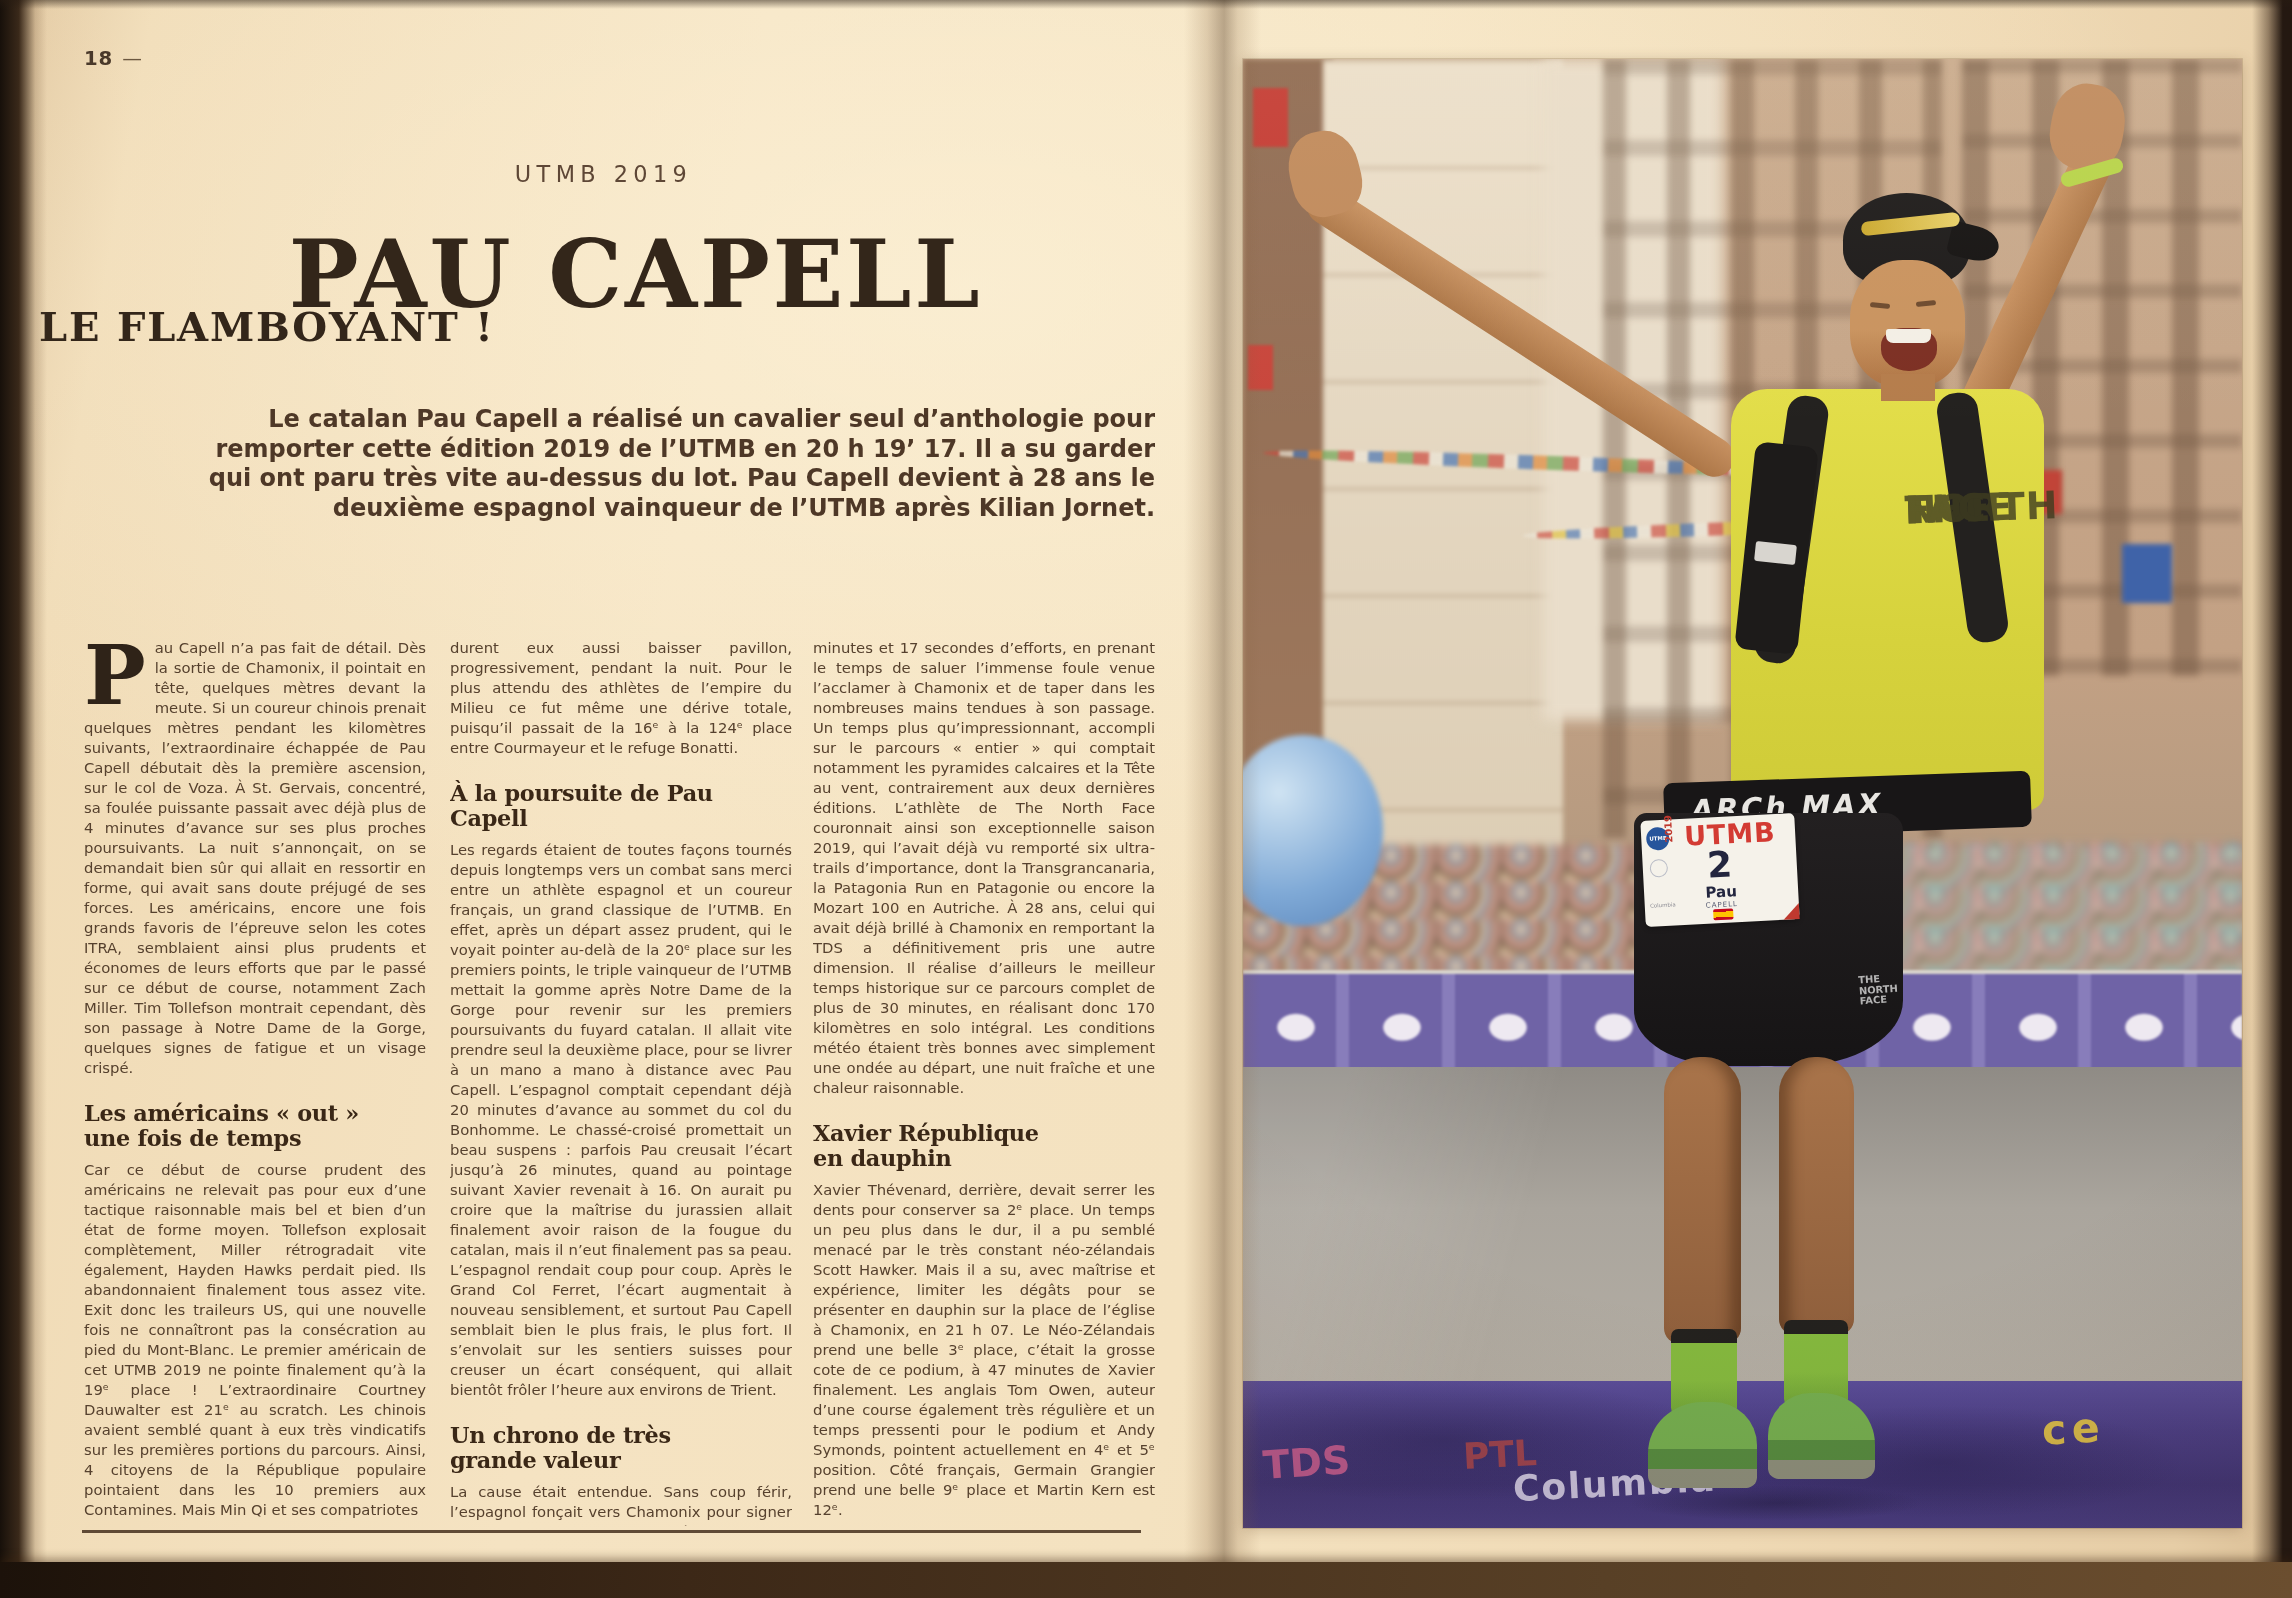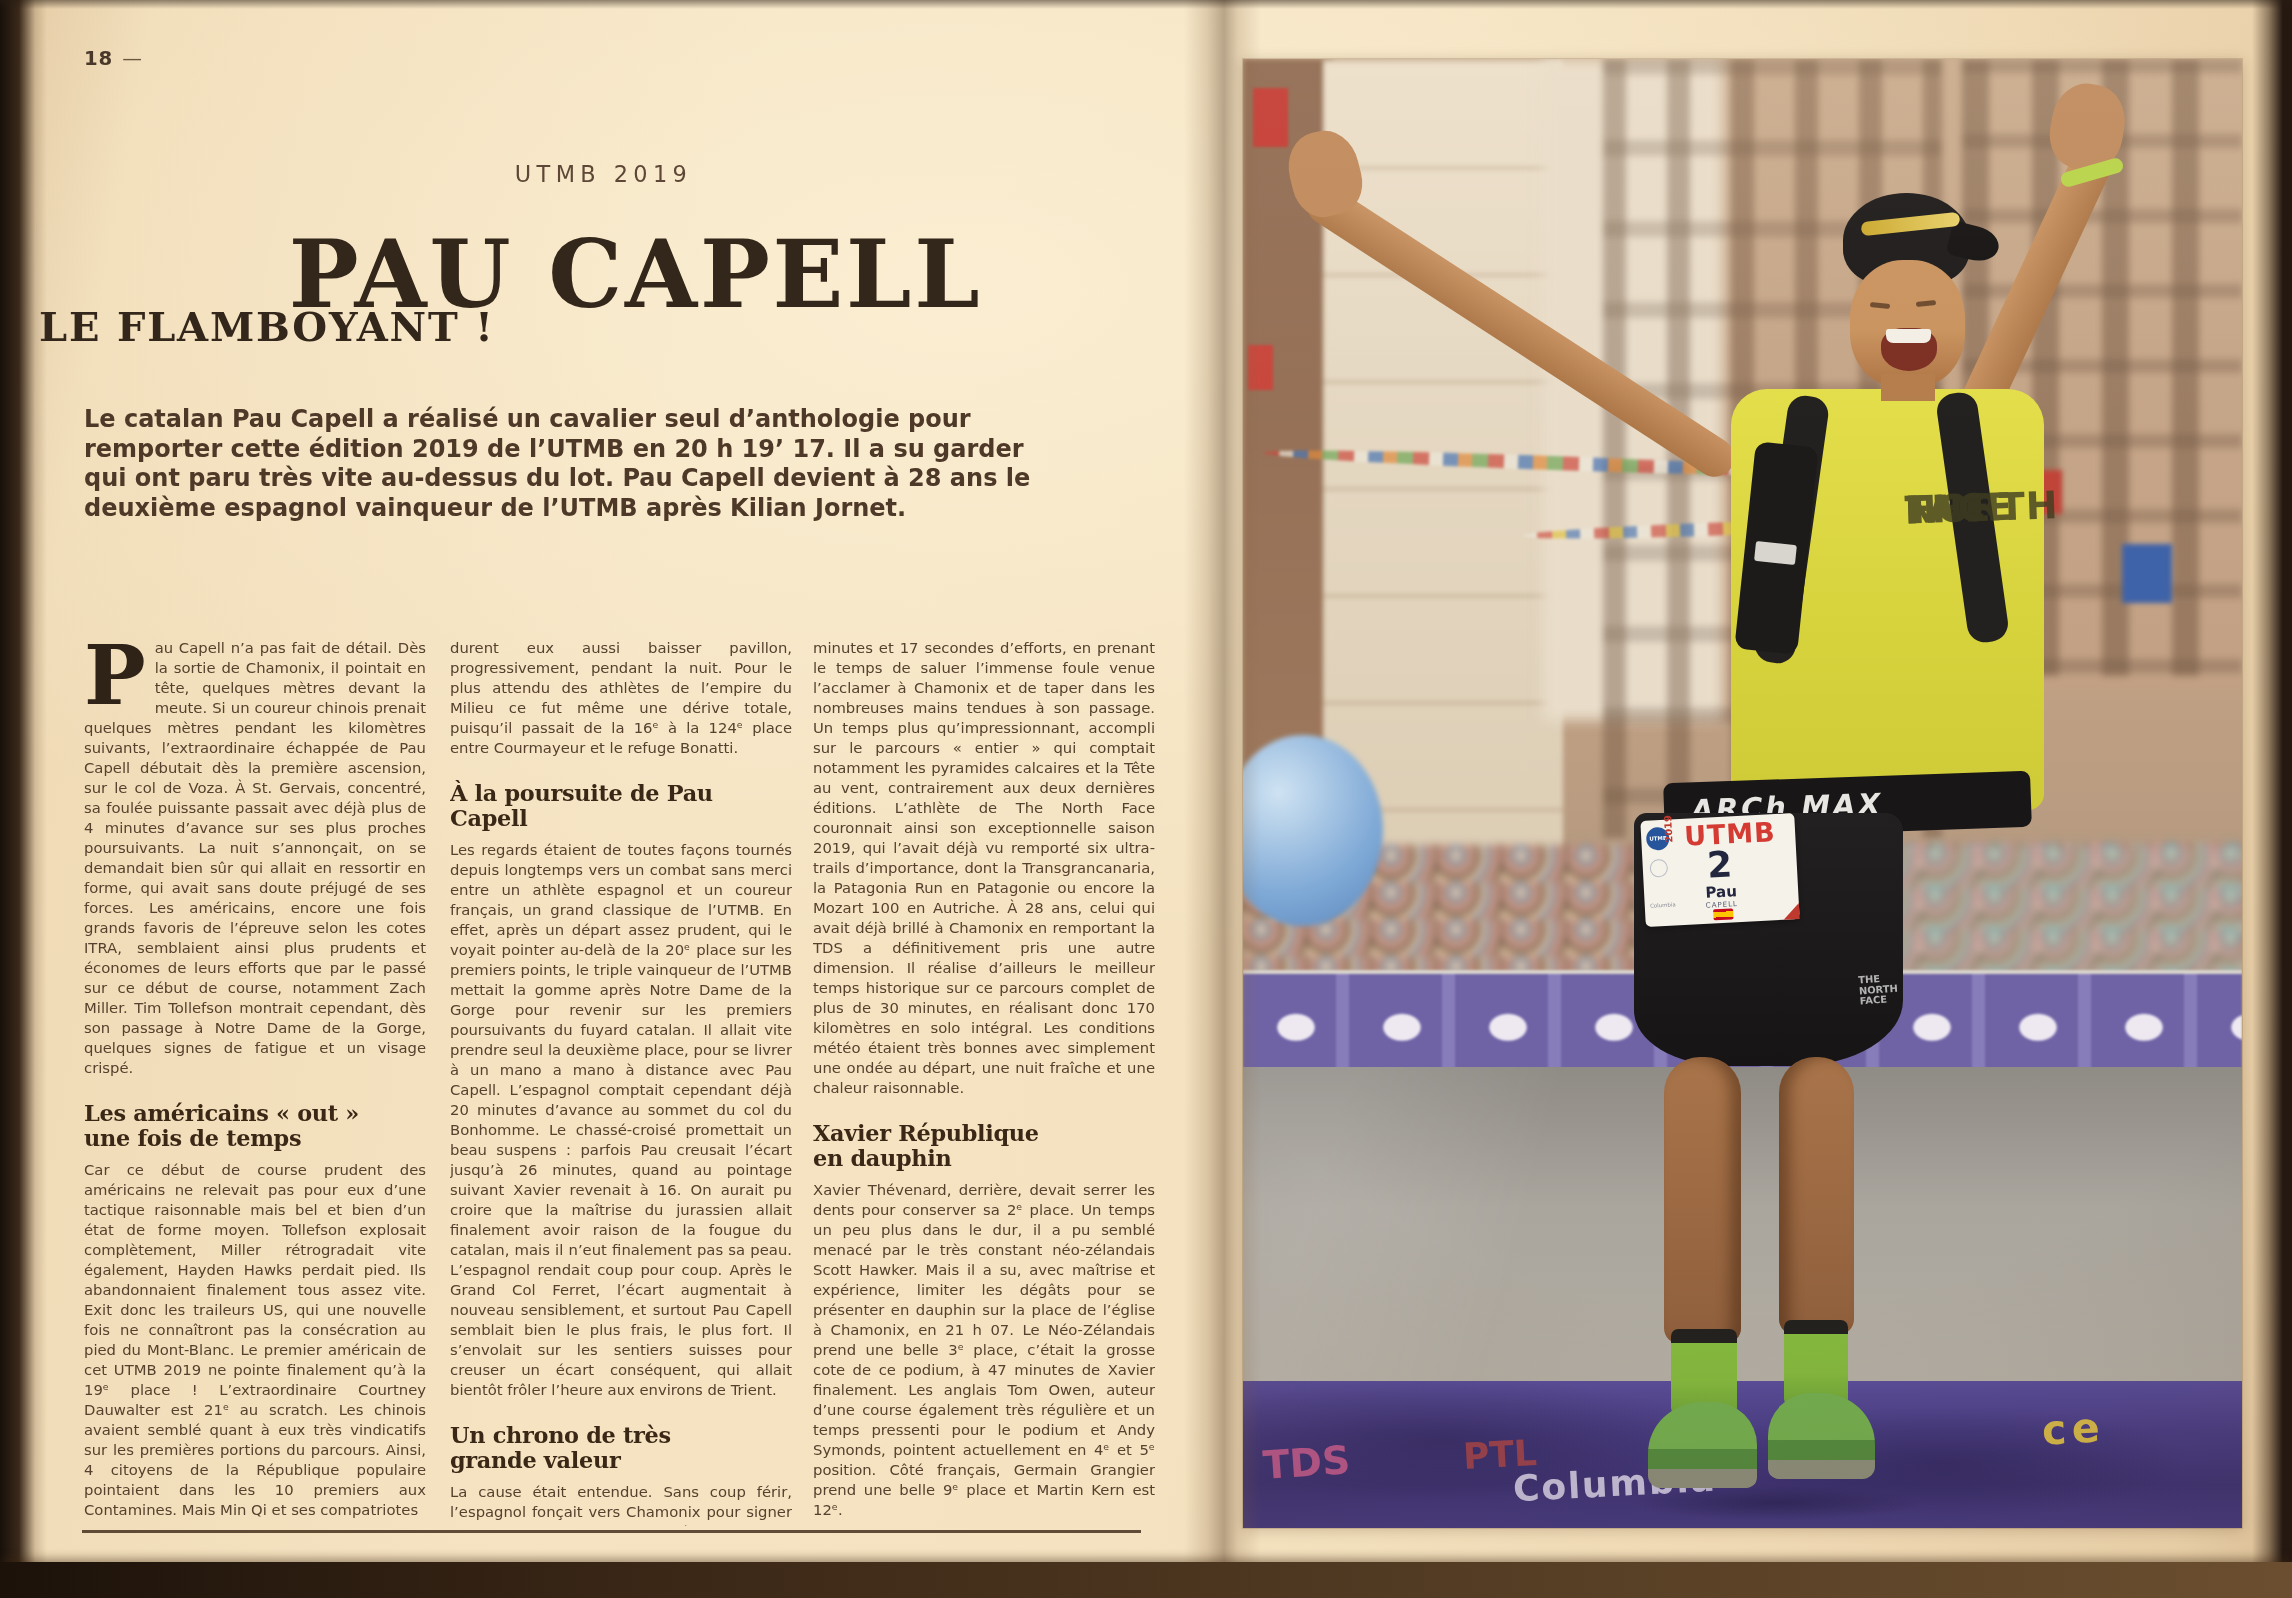--- a/index.html
+++ b/index.html
@@ -28,21 +28,21 @@
 
   
   .pageno{position:absolute;left:84px;top:47px;font-size:19.7px;font-weight:bold;color:#4a392a;letter-spacing:0.9px;}
   .pageno .dash{margin-left:9px;color:#6b573f;font-weight:normal;}
   .kicker{position:absolute;left:68px;top:161px;width:1071px;text-align:center;
     font-size:22.4px;letter-spacing:5.4px;color:#5e4736;}
   .title{position:absolute;left:39px;top:204px;width:1161px;margin:16px;text-align:center;
     font-family:"DejaVu Serif",serif;font-weight:bold;font-size:93px;letter-spacing:2.7px;color:#33261a;}
   .subtitle{position:absolute;left:39px;top:303px;width:1161px;margin:0;
     font-family:"DejaVu Serif",serif;font-weight:bold;font-size:40px;letter-spacing:1.8px;color:#33261a;}
-  .lede{position:absolute;left:84px;top:405px;width:1071px;text-align:left;
+  .lede{position:absolute;left:84px;top:405px;width:1071px;text-align:right;
     font-weight:bold;font-size:24px;line-height:29.6px;color:#4e3827;}
   .col{position:absolute;top:638px;width:342px;height:888px;overflow:hidden;
     font-size:14.8px;line-height:20px;color:#56412e;text-align:justify;}
   .col1{left:84px;} .col2{left:450px;} .col3{left:813px;}
   .col p{margin:0 0 1.8px 0;}
   .dropcap{float:left;font-family:"DejaVu Serif",serif;font-weight:bold;font-size:82px;line-height:66px;
     padding:3.6px 9px 0 0;color:#2f2318;}
   .chead{margin:23px 0 9px 0;font-family:"DejaVu Serif",serif;font-weight:bold;
     font-size:22.4px;line-height:25px;letter-spacing:-0.3px;color:#3a2716;white-space:pre-line;text-align:left;}
   .endrule{position:absolute;left:82px;top:1530px;width:1059px;height:2.7px;background:#45301d;opacity:.85;}

